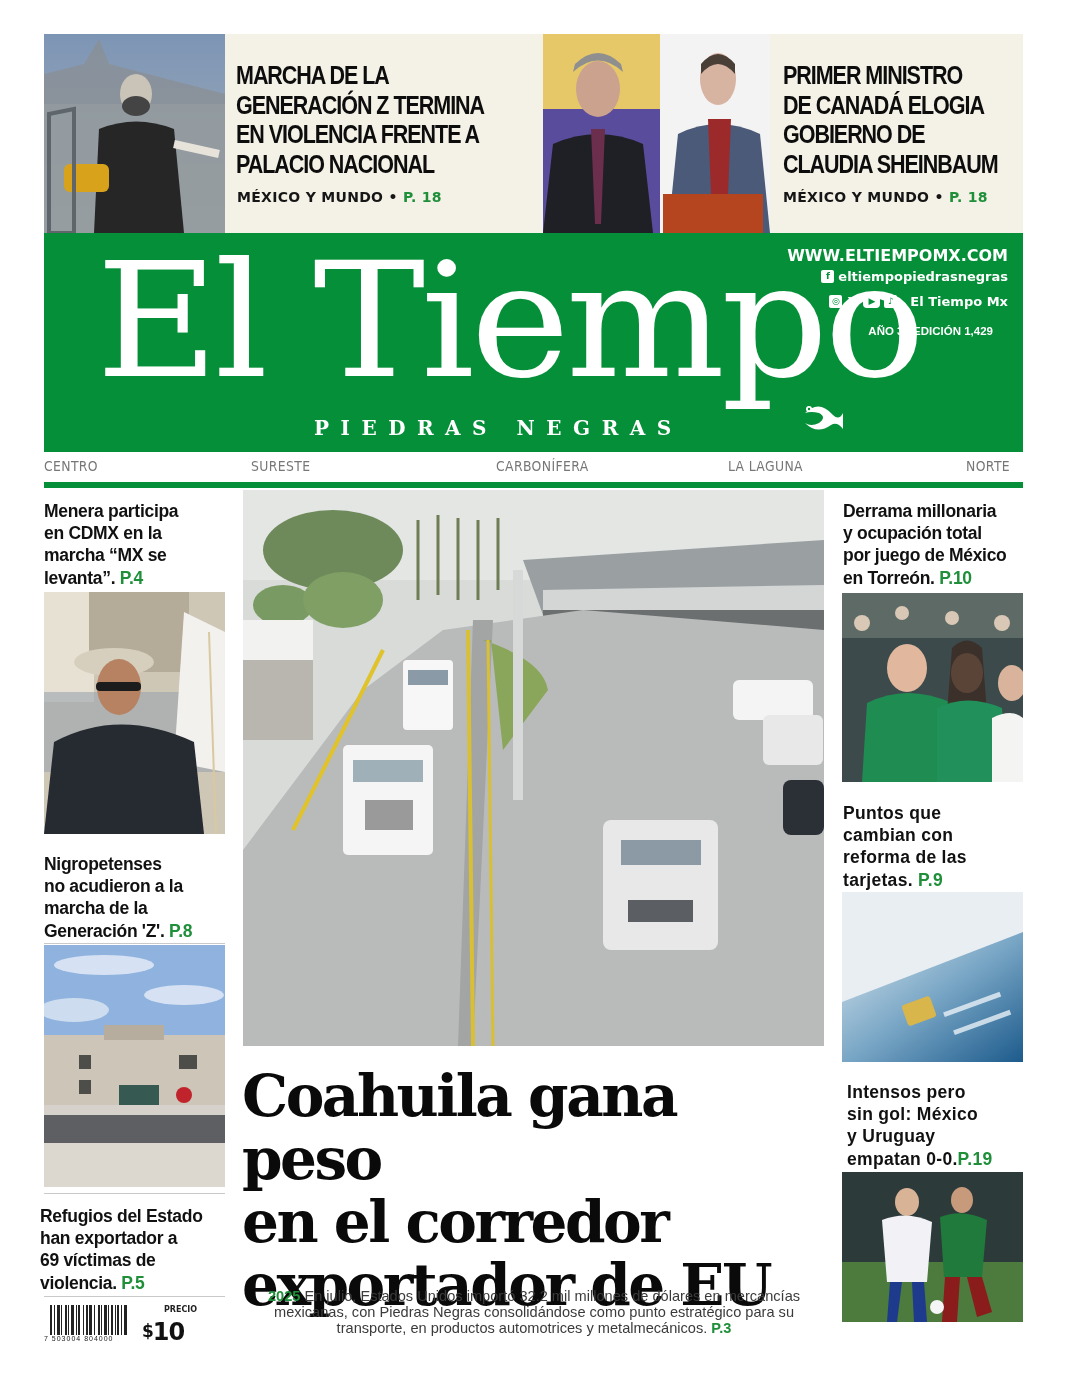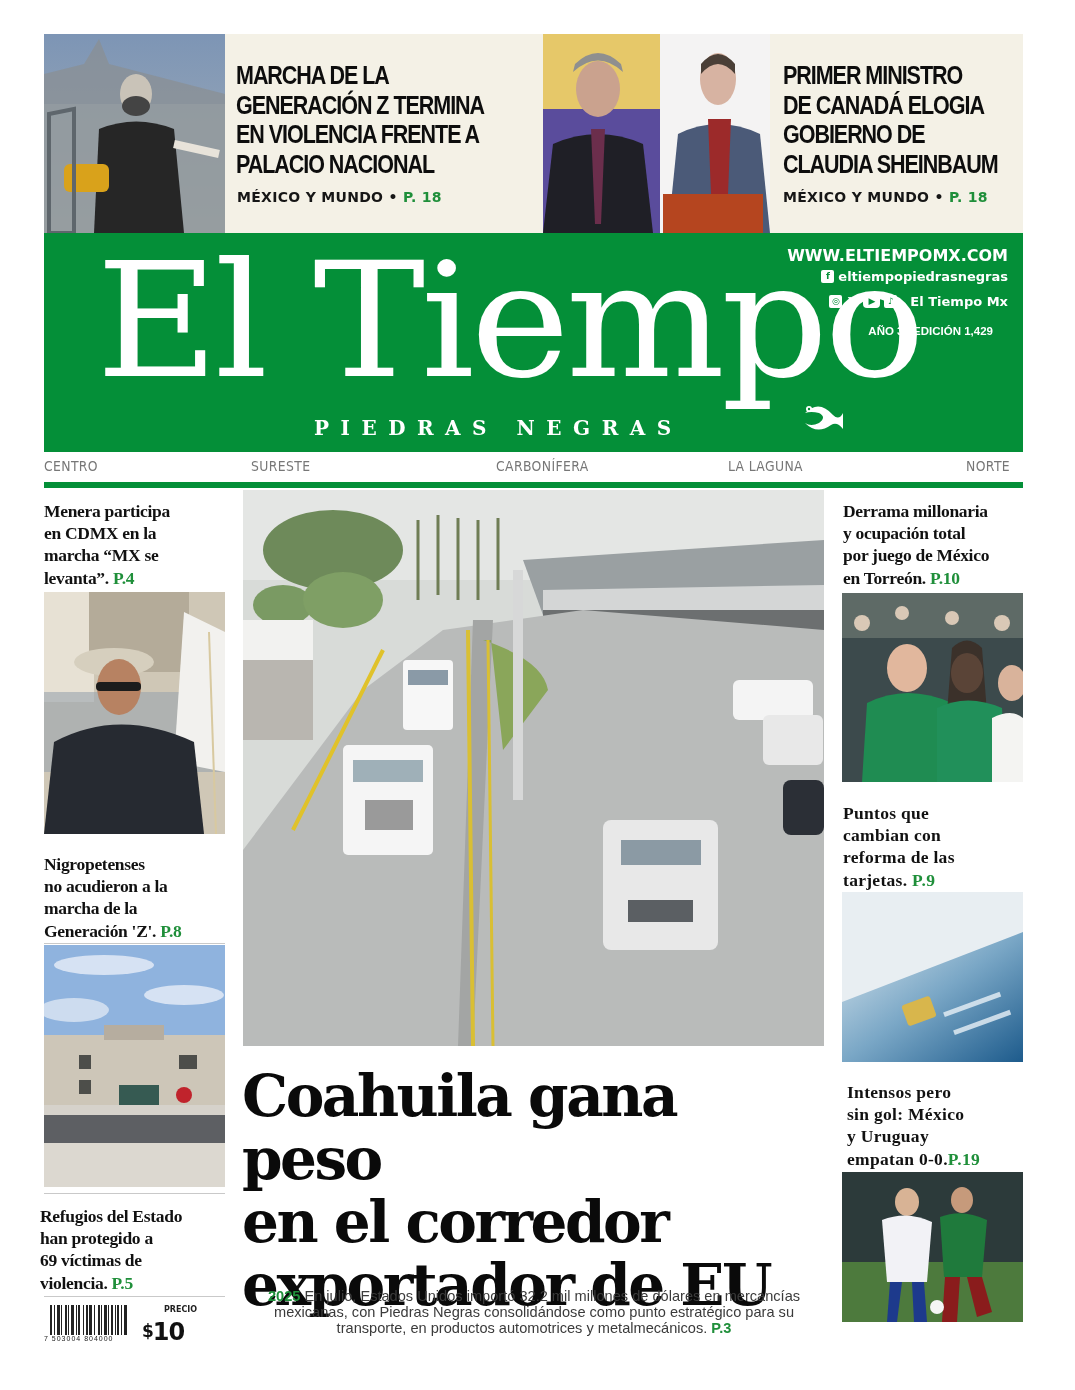--- a/index.html
+++ b/index.html
@@ -34,21 +34,21 @@
   .soc-ico.yt { width: 17px; border-radius: 4px; }
   .mh-edition { position: absolute; right: 30px; top: 92px; color: #fff; font-family: "Liberation Sans", sans-serif; font-weight: 700; font-size: 11.5px; }
   .mh-fish { position: absolute; left: 755px; top: 168px; }
 
   
   .nav { position: absolute; left: 44px; top: 458px; width: 979px; height: 20px; }
   .nav span { position: absolute; top: 0; font-family: "DejaVu Sans", sans-serif; font-size: 13.5px; color: #777; letter-spacing: 0.4px; transform: scaleX(0.92); transform-origin: left top; }
   .nav-rule { position: absolute; left: 44px; top: 482px; width: 979px; height: 6px; background: #048f38; }
 
   
-  .brief { position: absolute; font-family: Liberation Serif, serif; font-weight: 700; font-size: 17.5px; line-height: 22.2px; color: #111; letter-spacing: -0.3px; }
+  .brief { position: absolute; font-family: Liberation Sans, sans-serif; font-weight: 700; font-size: 17.5px; line-height: 22.2px; color: #111; letter-spacing: -0.3px; }
   .brief .pg { color: #1f8f3a; }
   .photo { position: absolute; overflow: hidden; }
   .rule { position: absolute; height: 2px; background: #c9c9c9; }
 
   
   .headline { position: absolute; left: 242px; top: 1065px; width: 584px; text-align: left; font-family: "DejaVu Serif", serif; font-weight: 700; font-size: 58px; line-height: 63px; letter-spacing: -2.5px; color: #0a0a0a; }
   .deck { position: absolute; left: 242px; top: 1288px; width: 584px; text-align: center; font-family: "Liberation Sans", sans-serif; font-size: 14.6px; line-height: 16px; color: #3b3b3b; }
   .deck .yr, .deck .pg { color: #1f8f3a; font-weight: 700; }
 
   
@@ -198,21 +198,21 @@
     <circle cx="140" cy="150" r="8" fill="#c0232c"></circle>
     <rect x="0" y="160" width="181" height="10" fill="#d6d2cb"></rect>
     <rect x="0" y="170" width="181" height="28" fill="#5d5f63"></rect>
     <rect x="0" y="198" width="181" height="44" fill="#dcd8d0"></rect>
   </svg>
 </div>
 <div class="rule" style="left:44px; top:1193px; width:181px; height:1px;"></div>
 
 <div class="brief" style="left:40px; top:1205px; width:190px;">
   <div>Refugios del Estado</div>
-  <div>han protegido a</div>
+  <div>han exportador a</div>
   <div>69 víctimas de</div>
   <div><span>violencia.</span> <span class="pg">P.5</span></div>
 </div>
 <div class="rule" style="left:44px; top:1296px; width:181px; height:1px;"></div>
 
 <div class="barcode">
   <i style="width:2px;margin-right:2px"></i>
     <i style="width:1px;margin-right:2px"></i>
     <i style="width:3px;margin-right:1px"></i>
     <i style="width:1px;margin-right:3px"></i>

